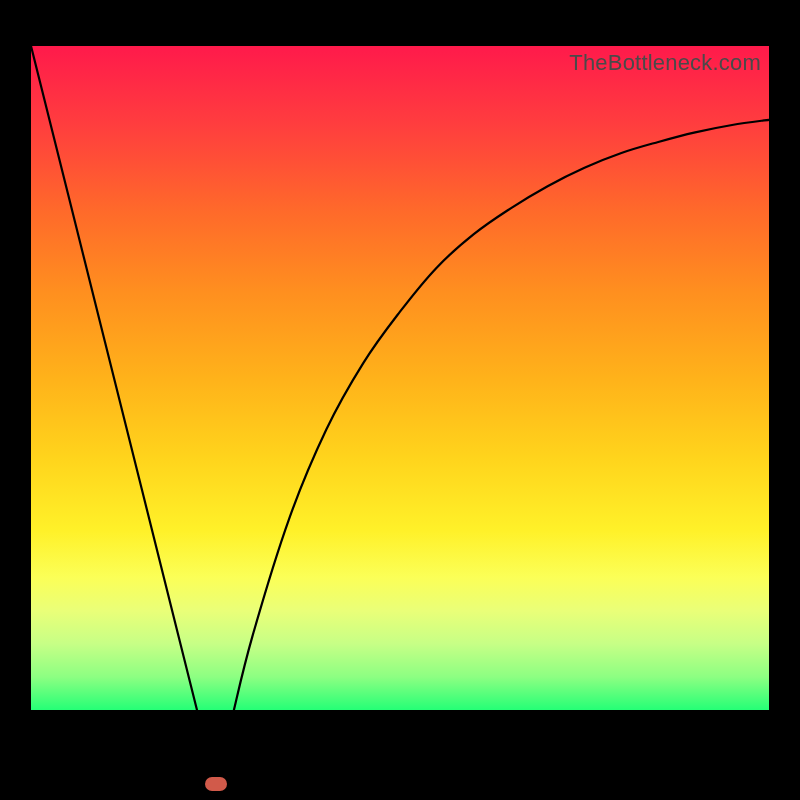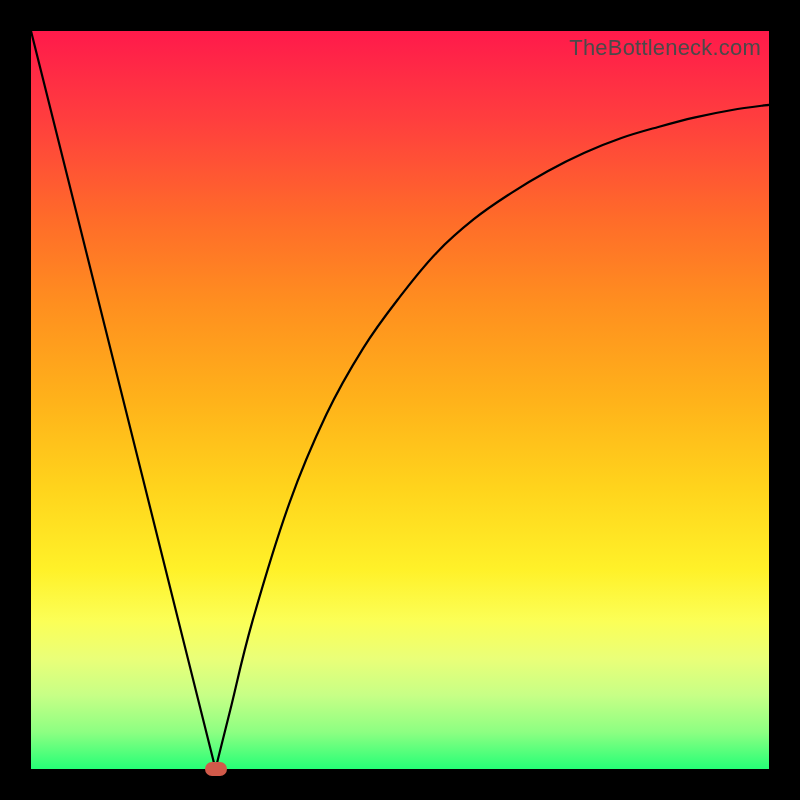--- a/index.html
+++ b/index.html
@@ -13,23 +13,23 @@
   }
   .frame {
     position: relative;
     width: 800px;
     height: 800px;
     background: #000;
   }
   .plot-area {
     position: absolute;
     left: 31px;
-    top: 31px;
+    top: 46px;
     width: 738px;
-    height: 738px;
+    height: 664px;
     background: linear-gradient(to bottom,
       #ff1a4b 0%,
       #ff3e3e 12%,
       #ff6a2a 25%,
       #ff8f1f 37%,
       #ffb21a 50%,
       #ffd41c 62%,
       #fff129 73%,
       #fbff57 80%,
       #eaff78 85%,

